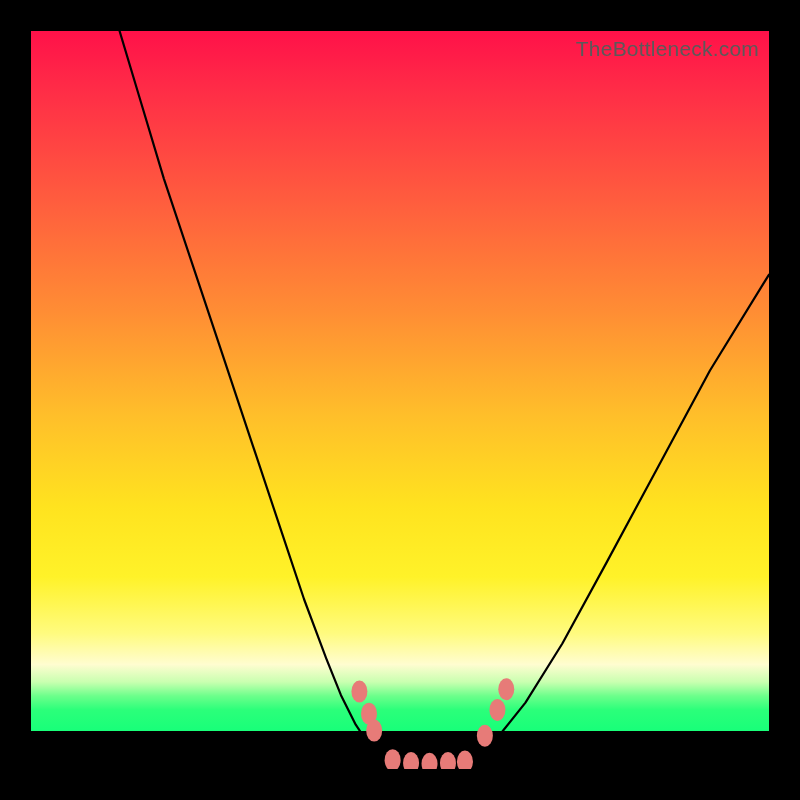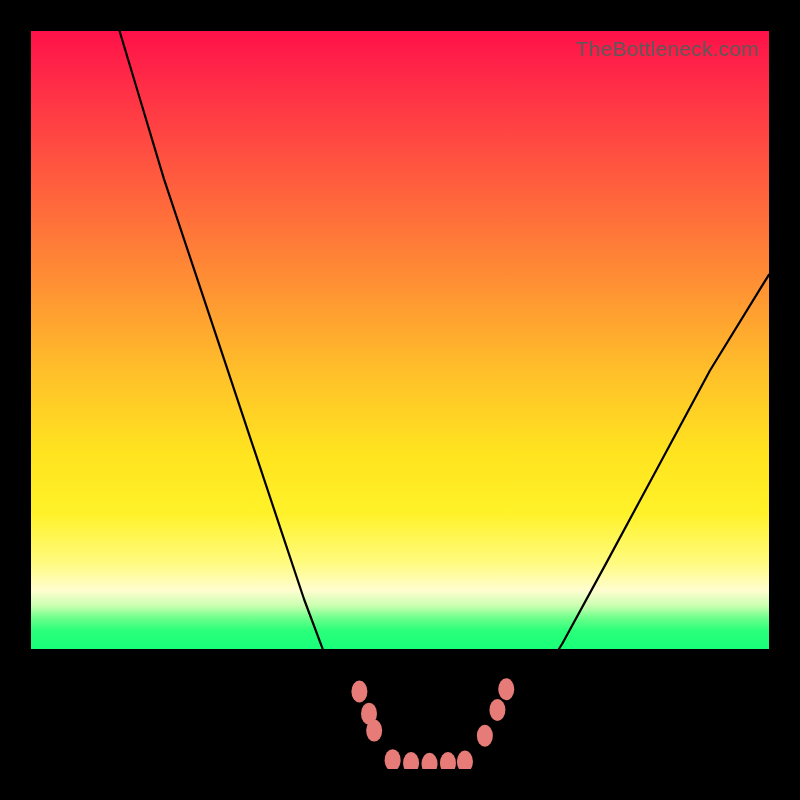--- a/index.html
+++ b/index.html
@@ -15,21 +15,21 @@
     position: relative;
     width: 800px;
     height: 800px;
     background: #000;
   }
   .plot {
     position: absolute;
     left: 31px;
     top: 31px;
     width: 738px;
-    height: 618px;
+    height: 700px;
     
     background: linear-gradient(
       to bottom,
       #ff1149 0%,
       #ff2b47 8%,
       #ff5c3e 24%,
       #ff8d34 40%,
       #ffbf2a 55%,
       #ffe31f 68%,
       #fff229 78%,

